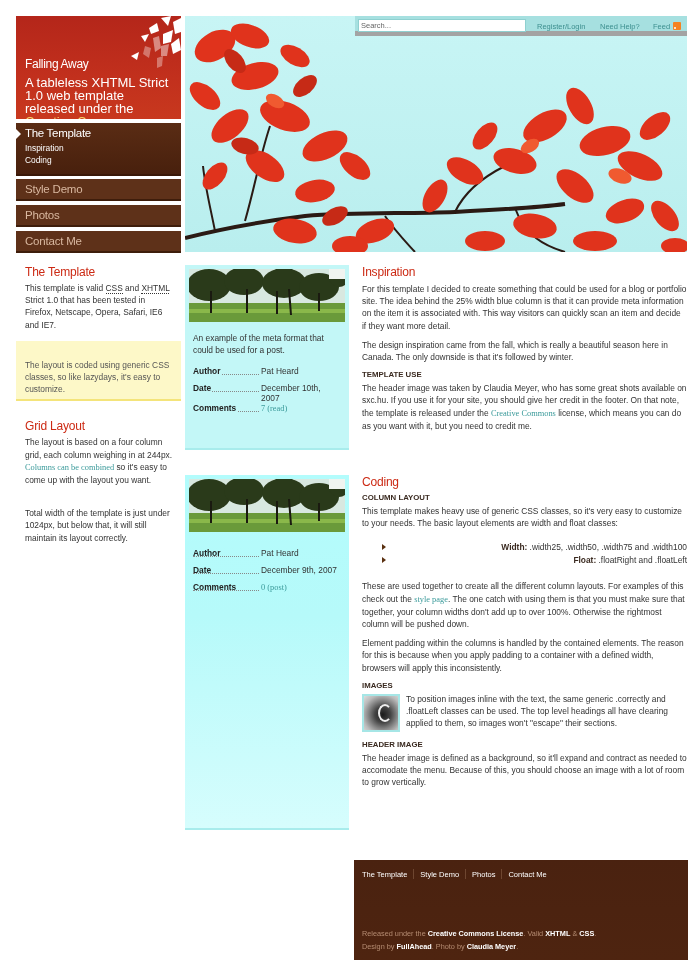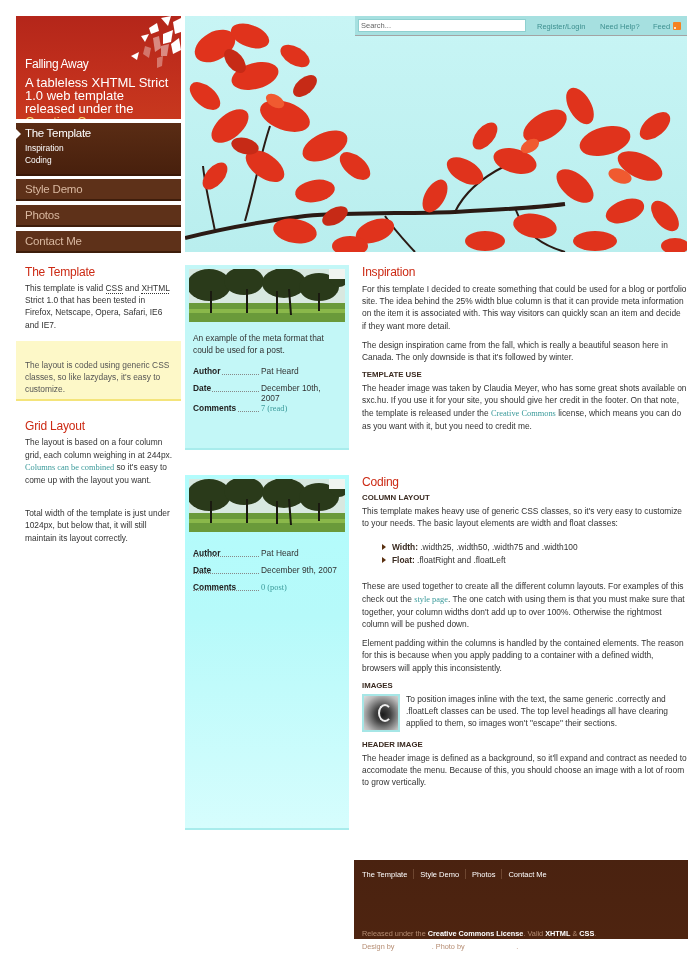--- a/index.html
+++ b/index.html
@@ -35,21 +35,21 @@
   }
 
   
   .hero {
     position: absolute; left: 185px; top: 16px; width: 502px; height: 236px;
     background: linear-gradient(180deg, #c8f5f5 0%, #b9eeee 100%); overflow: hidden;
   }
   .hero svg { position: absolute; left: 0; top: 0; }
   .topbar {
     position: absolute; left: 355px; top: 16px; width: 332px; height: 20px;
-    background: rgba(160, 220, 220, 0.85); border-bottom: 1px solid #a3a3a3;
+    background: rgba(160, 220, 220, 0.85); border-bottom: 5px solid #a3a3a3;
   }
   .search {
     position: absolute; left: 3px; top: 3px; width: 168px; height: 13px;
     background: #ffffff; border: 1px solid #8fd0d0; font-size: 7.5px; color: #555; padding: 0 2px;
     font-family: "Liberation Sans", sans-serif;
   }
   .search::placeholder { color: #666; }
   .toplink { position: absolute; top: 6px; color: #3d8f8f; font-size: 7.5px; }
   .rss { display: inline-block; width: 8px; height: 8px; background: #f58220; border-radius: 1px; vertical-align: -1px; margin-left: 3px; position: relative; }
   .rss::after { content: ""; position: absolute; left: 1px; bottom: 1px; width: 2px; height: 2px; background: #fff; border-radius: 50%; }
@@ -79,37 +79,37 @@
   .meta td.k::after { content: ""; position: absolute; left: 0; right: 2px; top: 8px; border-bottom: 1px dotted #888; }
   .meta td.v { color: #333; }
   .meta2 { background: linear-gradient(180deg, #b3fcfc 0%, #b6fafa 40%, #d6fdfd 100%); }
   .meta2 td.k span { background: transparent; }
 
   
   .content { position: absolute; left: 362px; width: 325px; }
   .content .h-red { margin-bottom: 4px; }
   .content .p { margin-bottom: 7px; }
   .h-small { font-size: 7.8px; font-weight: bold; color: #3a2a20; margin: 2px 0 3px 0; }
-  .bullets { list-style: none; margin: 12px 0 13px 20px; }
+  .bullets { list-style: none; margin: 12px 0 13px 20px; text-align: right; }
   .bullets li { font-size: 8.4px; line-height: 13px; position: relative; padding-left: 10px; }
   .bullets li::before {
     content: ""; position: absolute; left: 0; top: 3px;
     border-top: 3.5px solid transparent; border-bottom: 3.5px solid transparent; border-left: 4px solid #5a3010;
   }
   .bullets b { color: #3a2a20; }
   .imgrow { display: flex; gap: 6px; margin-bottom: 8px; }
   .avatar-img {
     width: 38px; height: 38px; flex: none; background: #a6e6e6; padding: 2px; margin-top: 1px;
   }
   .avatar-img .inner { width: 100%; height: 100%; background: radial-gradient(circle at 55% 55%, #1a1a1a 0%, #444 30%, #888 55%, #bbb 75%, #ddd 100%); position: relative; overflow: hidden; }
   .avatar-img .inner::after { content: ""; position: absolute; left: 14px; top: 8px; width: 10px; height: 14px; border-radius: 50%; border: 2px solid #eee; border-right-color: transparent; }
 
   
   .footer {
-    position: absolute; left: 354px; top: 860px; width: 334px; height: 79px;
+    position: absolute; left: 354px; top: 860px; width: 334px; height: 100px;
     background: linear-gradient(180deg, #4a2210 0%, #4e2410 100%);
   }
   .footnav { position: absolute; left: 8px; top: 9px; font-size: 7.5px; color: #ffffff; }
   .footnav span.sep { display: inline-block; width: 1px; height: 10px; background: #6e4630; margin: 0 6px; vertical-align: -2px; }
   .footline { position: absolute; left: 8px; font-size: 7.3px; color: #b58c72; }
   .footline b { color: #ffffff; font-weight: bold; }
 </style>
 </head>
 <body>
 

